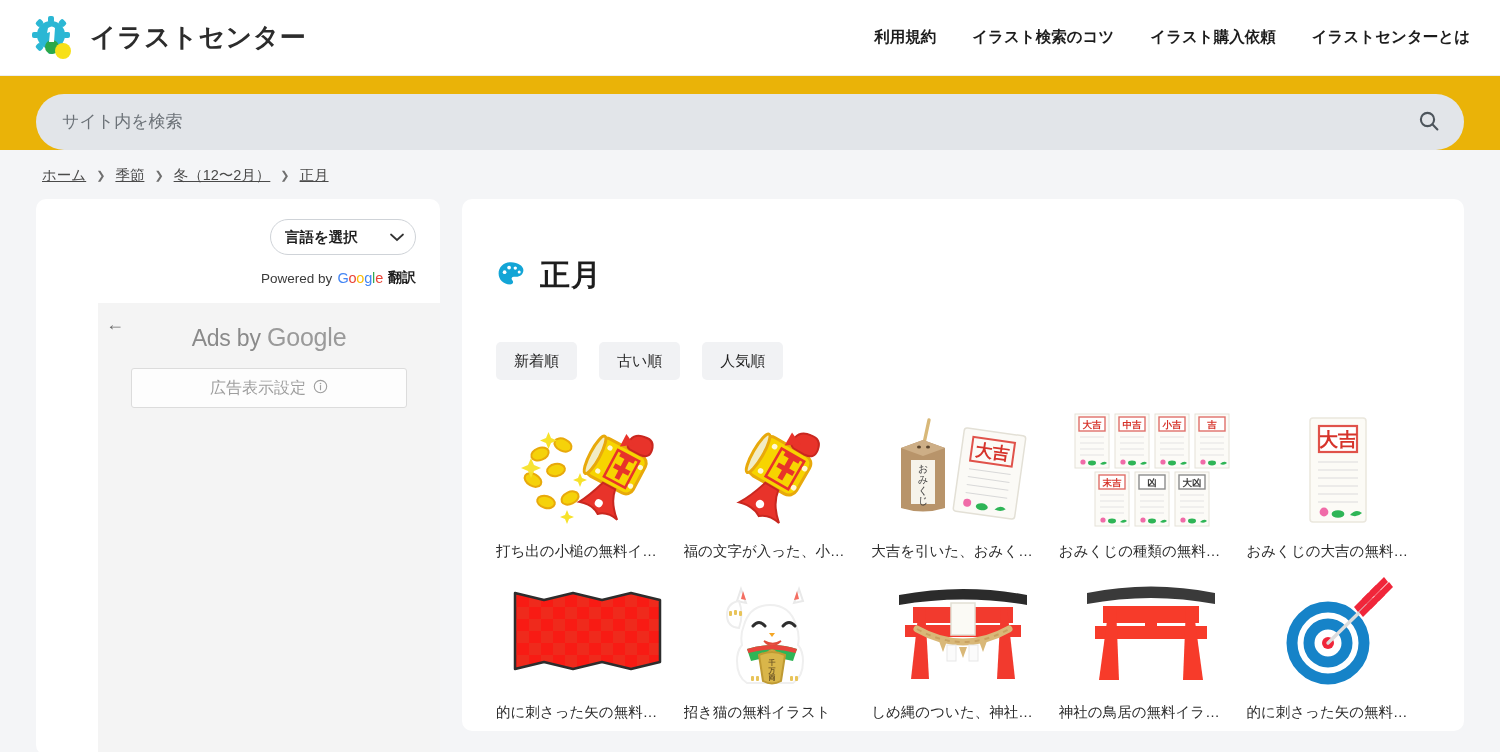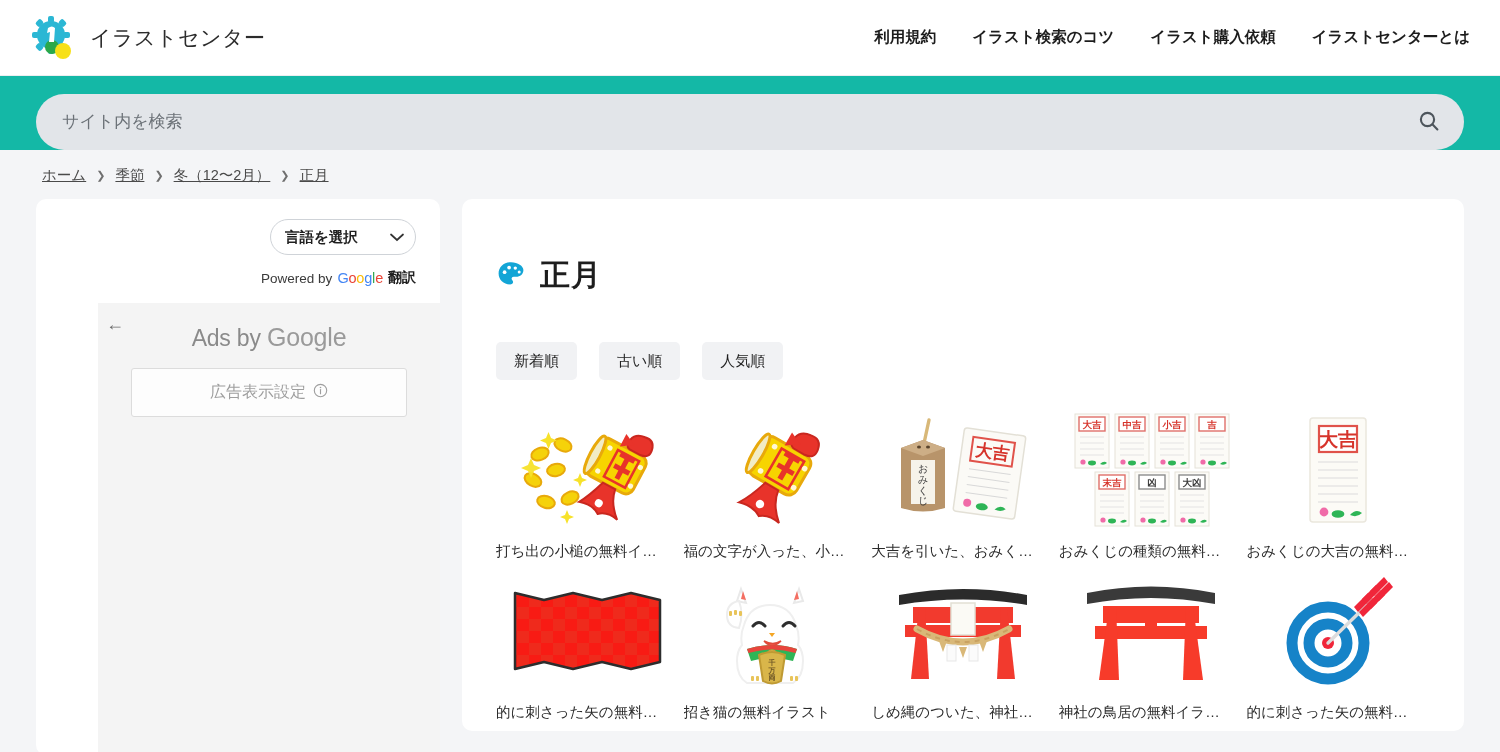--- a/index.html
+++ b/index.html
@@ -17,43 +17,43 @@
     height: 76px;
     background: #ffffff;
     display: flex;
     align-items: center;
     padding: 0 30px 0 30px;
     border-bottom: 1px solid #eceef0;
   }
   .brand { display: flex; align-items: center; gap: 12px; cursor: pointer; }
   .brand-logo { width: 48px; height: 48px; display: block; }
   .brand-name {
-    font-size: 21px;
-    font-weight: 400;
+    font-size: 26px;
+    font-weight: 700;
     letter-spacing: 0.5px;
     color: #2c2c2c;
   }
   .nav {
     margin-left: auto;
     display: flex;
     align-items: center;
     gap: 36px;
   }
   .nav-item {
     font-size: 15.5px;
     font-weight: 700;
     color: #1c1c1c;
     cursor: pointer;
     white-space: nowrap;
   }
 
   
   .searchbar-wrap {
     padding: 18px 36px 0 36px;
-    background: #14b8a6;
+    background: #eab308;
   }
   .searchbar {
     position: relative;
     height: 56px;
     background: #e2e5e9;
     border-radius: 28px;
     display: flex;
     align-items: center;
   }
   .search-input {
@@ -197,21 +197,21 @@
     font-weight: 700;
     cursor: pointer;
   }
   .ad-btn-secondary {
     display: flex;
     align-items: center;
     justify-content: center;
     gap: 7px;
     width: 276px;
     margin: 0 auto;
-    height: 49px;
+    height: 40px;
     background: #fdfdfd;
     color: #9e9e9e;
     border: 1px solid #dcdcdc;
     border-radius: 3px;
     font-family: inherit;
     font-size: 16px;
     cursor: pointer;
   }
 
   

